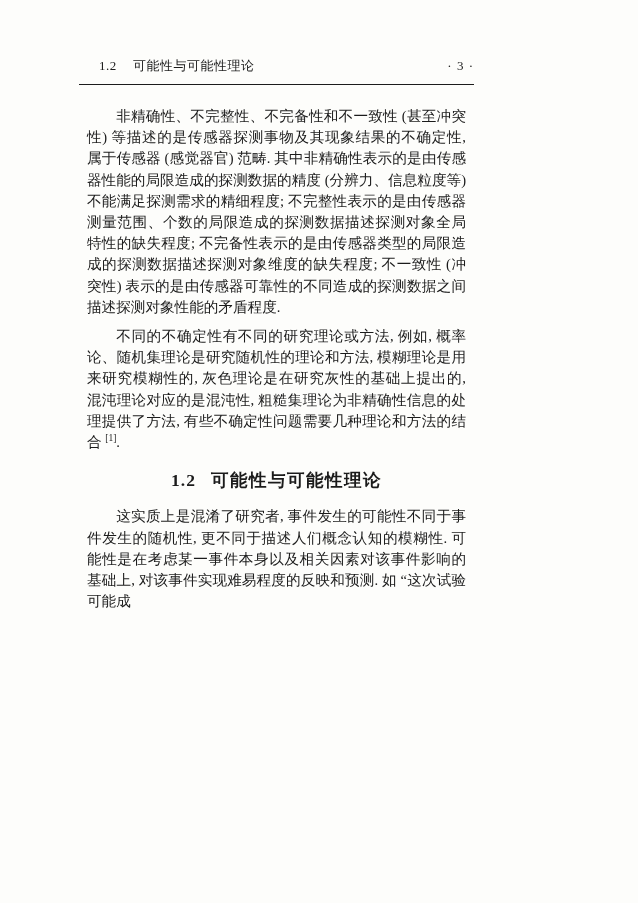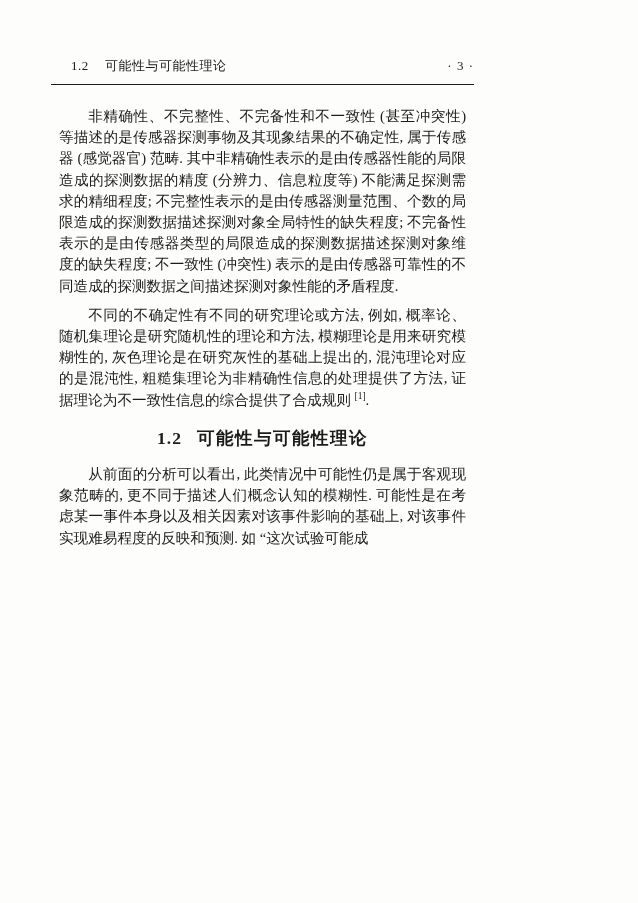--- a/index.html
+++ b/index.html
@@ -11,21 +11,21 @@
     height: 903px;
     background: #fdfdfb;
     color: #1b1b1b;
     font-family: "Liberation Serif", "DejaVu Serif", serif;
     overflow: hidden;
   }
   .page {
     box-sizing: border-box;
     width: 540px;
     height: 903px;
-    padding: 57px 66px 0 51px;
+    padding: 57px 66px 0 79px;
   }
   .running-header {
     display: flex;
     justify-content: space-between;
     align-items: baseline;
     font-size: 13px;
     padding-left: 20px;
     padding-bottom: 9px;
   }
   .rh-left .rh-num {
@@ -86,25 +86,25 @@
     <div class="rh-right">· 3 ·</div>
   </div>
 
   <hr class="header-rule">
 
   <div class="body-text">
 
     <p class="para">非精确性、不完整性、不完备性和不一致性 (甚至冲突性) 等描述的是传感器探测事物及其现象结果的不确定性, 属于传感器 (感觉器官) 范畴. 其中非精确性表示的是由传感器性能的局限造成的探测数据的精度 (分辨力、信息粒度等) 不能满足探测需求的精细程度; 不完整性表示的是由传感器测量范围、个数的局限造成的探测数据描述探测对象全局特性的缺失程度; 不完备性表示的是由传感器类型的局限造成的探测数据描述探测对象维度的缺失程度; 不一致性 (冲突性) 表示的是由传感器可靠性的不同造成的探测数据之间描述探测对象性能的矛盾程度.</p>
 
 
-    <p class="para"><span>不同的不确定性有不同的研究理论或方法, 例如, 概率论、随机集理论是研究随机性的理论和方法, 模糊理论是用来研究模糊性的, 灰色理论是在研究灰性的基础上提出的, 混沌理论对应的是混沌性, 粗糙集理论为非精确性信息的处理提供了方法, 证据理论为不一致性信息的综合提供了合成规则 </span><sup class="cite">[1]</sup><span>.</span></p>
+    <p class="para"><span>不同的不确定性有不同的研究理论或方法, 例如, 概率论、随机集理论是研究随机性的理论和方法, 模糊理论是用来研究模糊性的, 灰色理论是在研究灰性的基础上提出的, 混沌理论对应的是混沌性, 粗糙集理论为非精确性信息的处理提供了方法, 有些不确定性问题需要几种理论和方法的结合 </span><sup class="cite">[1]</sup><span>.</span></p>
 
 
 
     <h2 class="section-heading">
       <span class="sh-num">1.2</span><span class="sh-title">可能性与可能性理论</span>
     </h2>
 
-    <p class="para">从前面的分析可以看出, 此类情况中可能性仍是属于客观现象范畴的, 更不同于描述人们概念认知的模糊性. 可能性是在考虑某一事件本身以及相关因素对该事件影响的基础上, 对该事件实现难易程度的反映和预测. 如 “这次试验可能成</p>
+    <p class="para">这实质上是混淆了研究者, 事件发生的可能性不同于事件发生的随机性, 更不同于描述人们概念认知的模糊性. 可能性是在考虑某一事件本身以及相关因素对该事件影响的基础上, 对该事件实现难易程度的反映和预测. 如 “这次试验可能成</p>
 
   </div>
 
 </div>
 
 </body></html>

